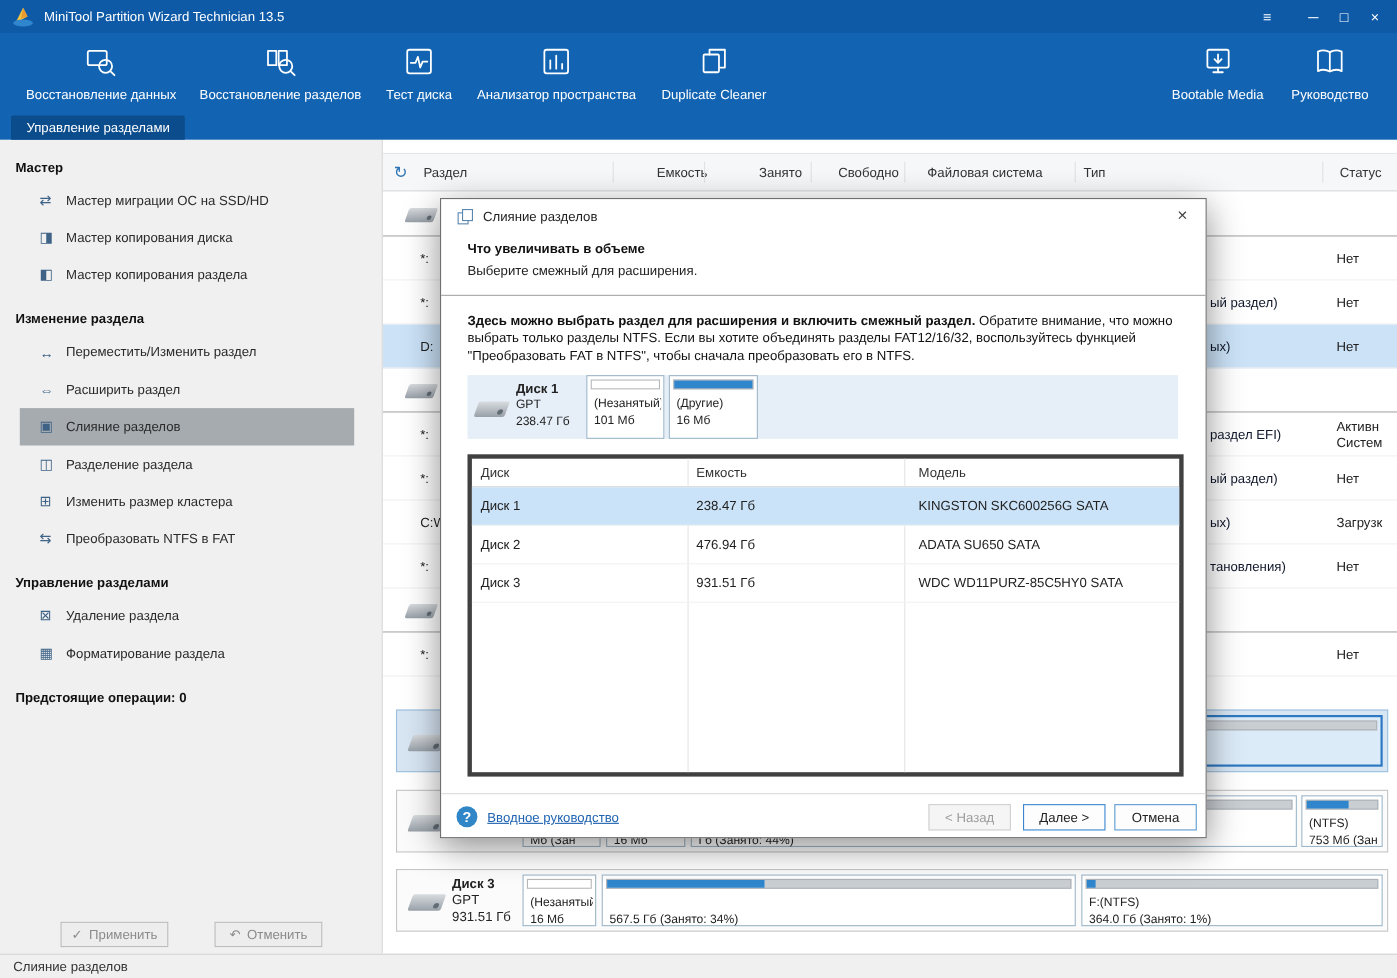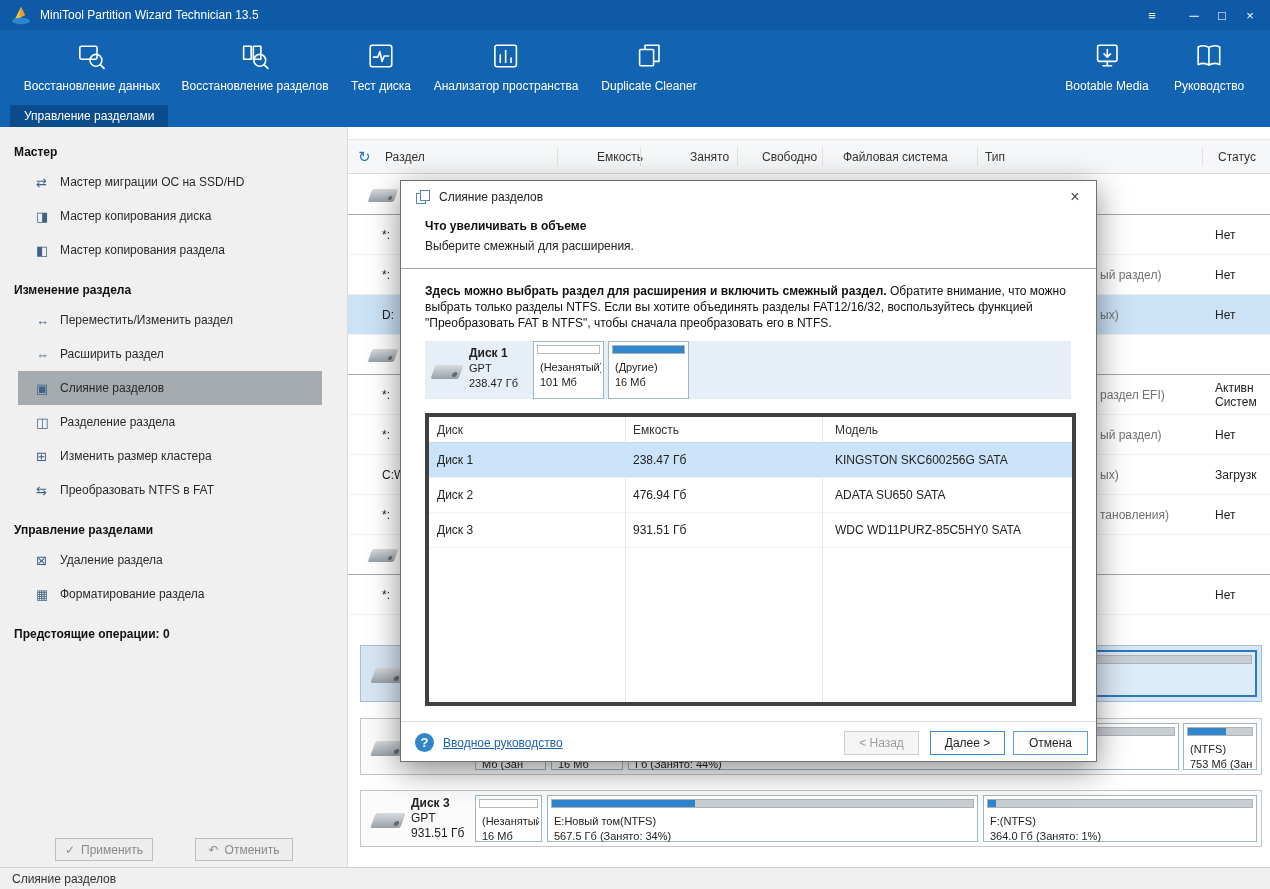--- a/index.html
+++ b/index.html
@@ -38,21 +38,21 @@
 .col-label{position:absolute;top:10px;color:#333;white-space:nowrap}
 .col-sep{position:absolute;top:7px;bottom:7px;width:1px;background:#e2e2e2}
 .grid-row{position:absolute;left:0;right:0;height:40px}
 .disk-row{border-bottom:1px solid #a8a8a8}
 .part-row{border-bottom:1px solid #f1f1f1}
 .part-row.selected{background:#cbe2f7}
 .hdd{position:absolute;width:26px;height:13px;background:linear-gradient(#d8dcdf,#98a0a8);border-radius:2px;transform:skewX(-20deg)}
 .hdd::after{content:"";position:absolute;right:3px;bottom:2px;width:4px;height:4px;border-radius:50%;background:#626c75}
 .disk-row .hdd{left:22px;top:14px}
 .drive-label{position:absolute;left:34px;top:13px;color:#222;white-space:nowrap}
-.type-frag{position:absolute;left:752px;top:13px;color:#737373;white-space:nowrap}
+.type-frag{position:absolute;left:752px;top:13px;color:#0f172a;white-space:nowrap}
 .status-frag{position:absolute;left:867px;top:13px;color:#222;white-space:nowrap}
 .status-frag.l1{top:6px}
 .status-frag.l2{top:20px}
 
 
 .dmap{position:absolute;left:12px;width:902px;height:57px;background:#fbfbfb;border:1px solid #c6c6c6}
 .dmap.selected{background:#d8e6f4;border-color:#9fc0de}
 .hdd-lg{position:absolute;left:12px;top:22px;width:30px;height:15px;background:linear-gradient(#d8dcdf,#98a0a8);border-radius:2px;transform:skewX(-20deg)}
 .hdd-lg::after{content:"";position:absolute;right:3px;bottom:2px;width:5px;height:5px;border-radius:50%;background:#626c75}
 .dinfo{position:absolute;left:50px;top:5px;line-height:15px;white-space:nowrap}
@@ -385,21 +385,20 @@
       </div>
       <div class="pblock" style="left:114px;width:67px">
         <div class="pbar unalloc"></div>
         <div class="plabel p1">(Незанятый)</div>
         <div class="plabel p2">16 Мб</div>
       </div>
       <div class="pblock" style="left:186px;width:431px">
         <div class="pbar">
             <div class="pfill" style="width:34%"></div>
           </div>
-        <div class="plabel p1">E:Новый том(NTFS)</div>
         <div class="plabel p2">567.5 Гб (Занято: 34%)</div>
       </div>
       <div class="pblock" style="left:622px;width:274px">
         <div class="pbar">
             <div class="pfill" style="width:8px"></div>
           </div>
         <div class="plabel p1">F:(NTFS)</div>
         <div class="plabel p2">364.0 Гб (Занято: 1%)</div>
       </div>
     </div>

